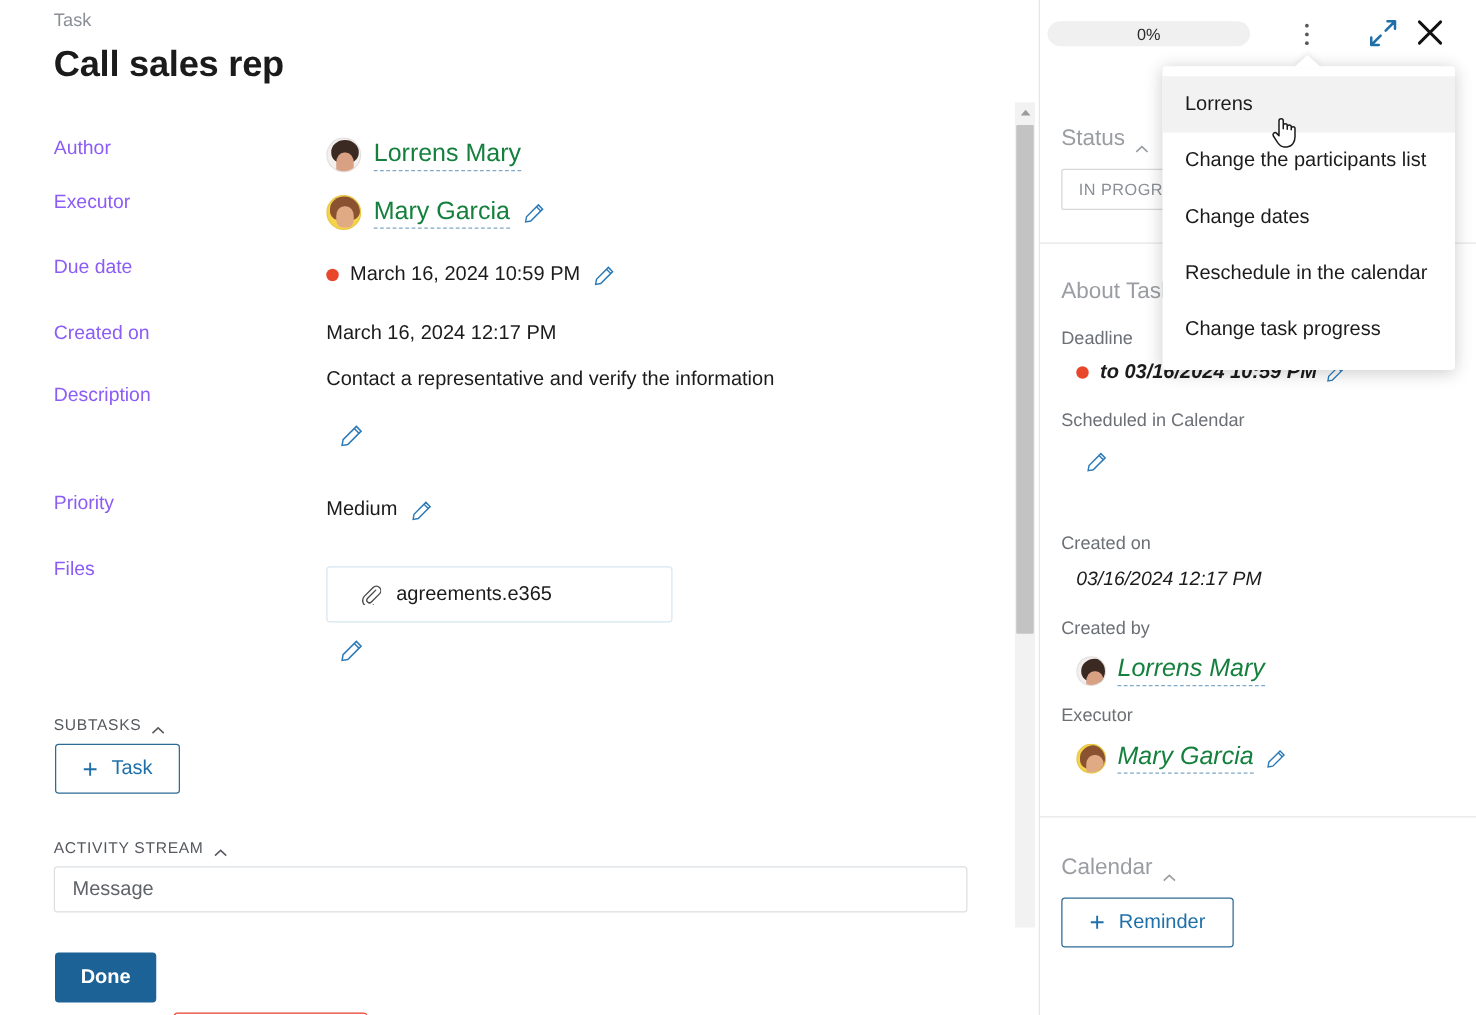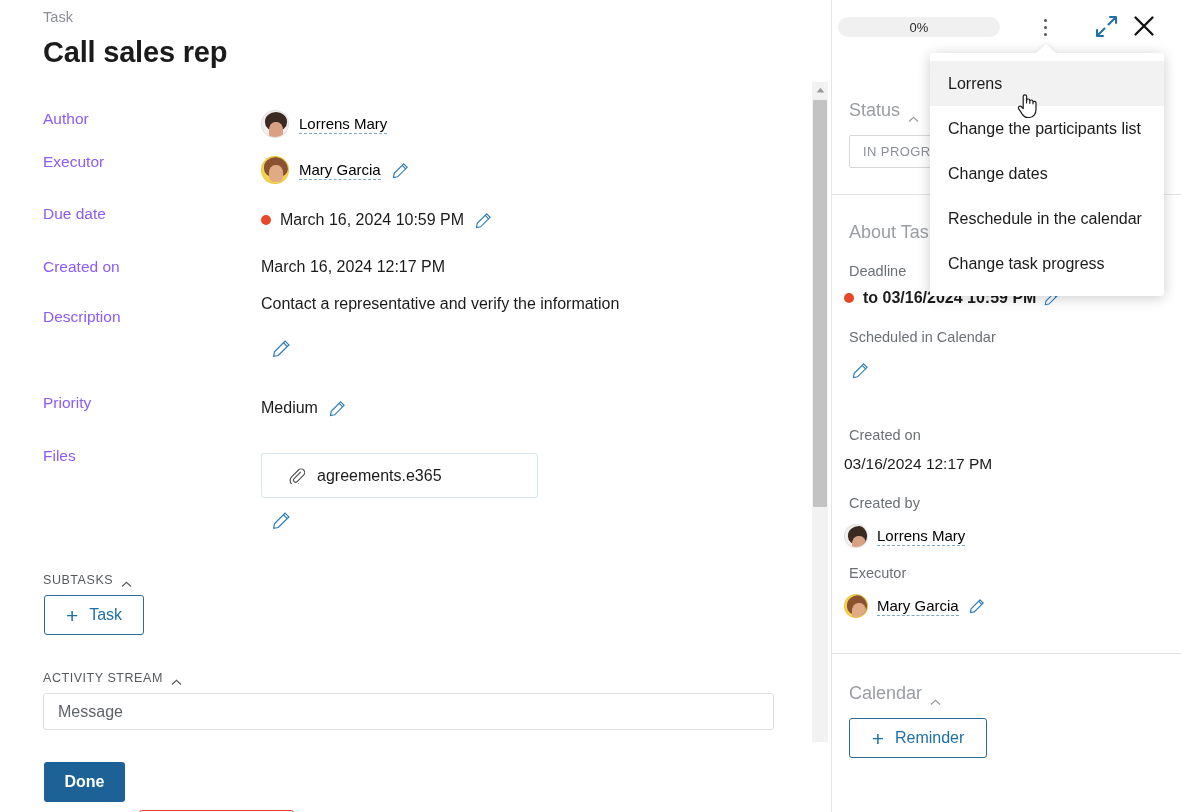--- a/index.html
+++ b/index.html
@@ -101,25 +101,25 @@
   .avatar.a2::after {
     content: "";
     position: absolute; left: 7px; top: 8px;
     width: 14px; height: 17px;
     border-radius: 45% 45% 35% 35%;
     background: #e0aa84;
   }
   .avatar.sm { width: 24px; height: 24px; margin-right: 9px; }
 
   .person-link {
-    color: #000000;
+    color: #15803d;
     text-decoration: none;
     border-bottom: 1px dashed #7fa8c6;
     padding-bottom: 1px;
-    font-size: 15px;
+    font-size: 20px;
   }
 
   .dot-red {
     width: 10px; height: 10px;
     border-radius: 50%;
     background: #e8472a;
     display: inline-block;
     margin-right: 9px;
     flex: 0 0 auto;
   }
@@ -299,23 +299,24 @@
     align-items: center;
   }
   .rp-label {
     position: absolute;
     left: 17px;
     font-size: 14.5px;
     color: #6c7075;
   }
   .rp-text {
     position: absolute;
-    left: 12px;
+    left: 29px;
     font-size: 15.5px;
     color: #1b1b1b;
+    font-style: italic;
   }
   .rp-text.bold { font-weight: bold; font-size: 16px; }
   .rp-row { display: flex; align-items: center; }
 
   .status-box {
     position: absolute;
     left: 17px; top: 135px;
     width: 180px; height: 33px;
     border: 1px solid #d5d8db;
     border-radius: 2px;

